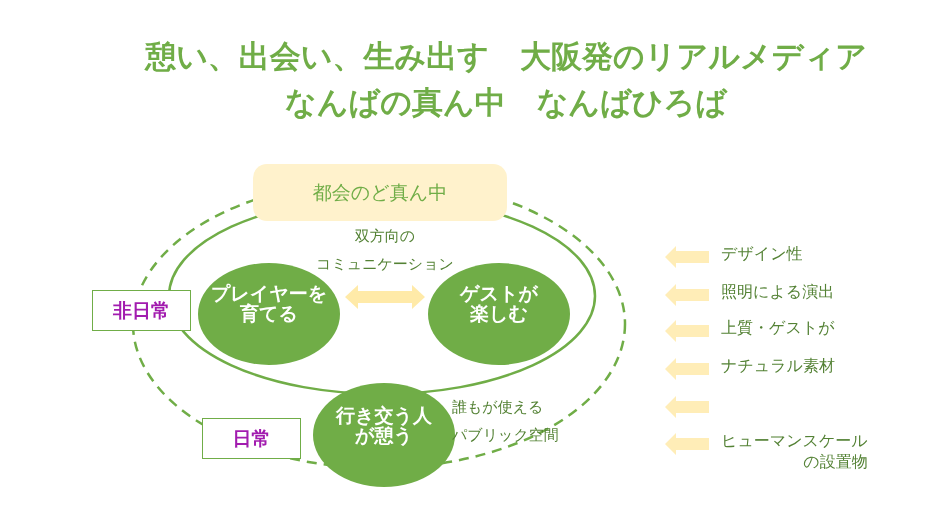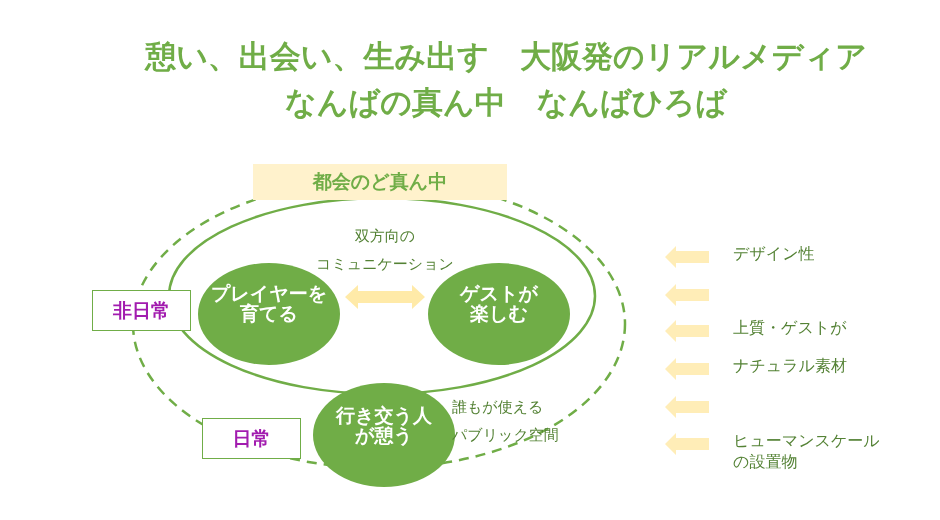--- a/index.html
+++ b/index.html
@@ -3,41 +3,41 @@
 <meta charset="utf-8">
 <style>
   html, body { margin: 0; padding: 0; background: #ffffff; }
   body { width: 940px; height: 520px; position: relative; overflow: hidden;
          font-family: "DejaVu Sans", "Liberation Sans", sans-serif; }
   .title { position: absolute; left: 0; width: 940px; text-align: center;
            color: #70AD47; font-weight: bold; font-size: 31px; letter-spacing: 0px; white-space: pre; margin-left: 36px; }
   #t1 { top: 36px; }
   #t2 { top: 82px; }
   svg#diagram { position: absolute; left: 0; top: 0; }
-  .top-box { position: absolute; left: 253px; top: 164px; width: 254px; height: 36px;
-             background: #FFF2CC; color: #70AD47; font-weight: bold; font-size: 19px;
-             display: flex; align-items: center; justify-content: center; }
+  .top-box { position: absolute; left: 253px; top: 164px; width: 254px; height: 57px;
+             background: #FFF2CC; color: #70AD47; font-weight: normal; font-size: 19px;
+             display: flex; align-items: center; justify-content: center; border-radius: 14px; }
   .label-box { position: absolute; background: #fff; border: 1.5px solid #70AD47;
                color: #a21caf; font-weight: bold; font-size: 19px;
                display: flex; align-items: center; justify-content: center; box-sizing: border-box; }
   #box-hinichijo { left: 92px; top: 290px; width: 99px; height: 41px; }
   #box-nichijo { left: 202px; top: 418px; width: 99px; height: 41px; }
   .circle-text { position: absolute; color: #ffffff; font-weight: bold; font-size: 19px;
                  text-align: center; line-height: 20px; white-space: pre; }
   #ct-left { left: 198px; top: 283px; width: 142px; }
   #ct-right { left: 428px; top: 283px; width: 142px; }
   #ct-bottom { left: 313px; top: 405px; width: 142px; }
   .note { position: absolute; color: #548235; font-size: 15px; line-height: 28px;
           text-align: center; white-space: pre; }
   #note-comm { left: 290px; top: 222px; width: 190px; }
   #note-public { left: 452px; top: 393px; width: 140px; text-align: left; }
   .legend { position: absolute; left: 665px; top: 240px; width: 260px; }
   .legend-item { position: absolute; left: 0; display: flex; align-items: flex-start; }
   .legend-arrow { width: 44px; height: 22px; margin-top: 3px; }
-  .legend-label { margin-left: 24px; color: #548235; font-size: 16px; line-height: 21px; white-space: pre; }
+  .legend-label { margin-left: 12px; color: #548235; font-size: 16px; line-height: 21px; white-space: pre; text-align: right; }
 </style>
 </head>
 <body>
 
 <div id="t1" class="title">憩い、出会い、生み出す　大阪発のリアルメディア</div>
 <div id="t2" class="title">なんばの真ん中　なんばひろば</div>
 
 <svg id="diagram" width="940" height="520">
 
   <ellipse cx="379" cy="324" rx="246" ry="144" fill="none" stroke="#70AD47" stroke-width="2.5" stroke-dasharray="10,7"></ellipse>
@@ -71,20 +71,21 @@
   <div class="legend-item" style="top:3px">
     <svg class="legend-arrow" viewBox="0 0 44 22">
         <polygon points="0,11 11,0 11,5 44,5 44,17 11,17 11,22" fill="#FFE699" opacity="0.7"></polygon>
       </svg>
     <span class="legend-label">デザイン性</span>
   </div>
   <div class="legend-item" style="top:41px">
     <svg class="legend-arrow" viewBox="0 0 44 22">
         <polygon points="0,11 11,0 11,5 44,5 44,17 11,17 11,22" fill="#FFE699" opacity="0.7"></polygon>
       </svg>
+    <span class="legend-label">照明による演出</span>
   </div>
   <div class="legend-item" style="top:77px">
     <svg class="legend-arrow" viewBox="0 0 44 22">
         <polygon points="0,11 11,0 11,5 44,5 44,17 11,17 11,22" fill="#FFE699" opacity="0.7"></polygon>
       </svg>
     <span class="legend-label">上質・ゲストが</span>
   </div>
   <div class="legend-item" style="top:115px">
     <svg class="legend-arrow" viewBox="0 0 44 22">
         <polygon points="0,11 11,0 11,5 44,5 44,17 11,17 11,22" fill="#FFE699" opacity="0.7"></polygon>

